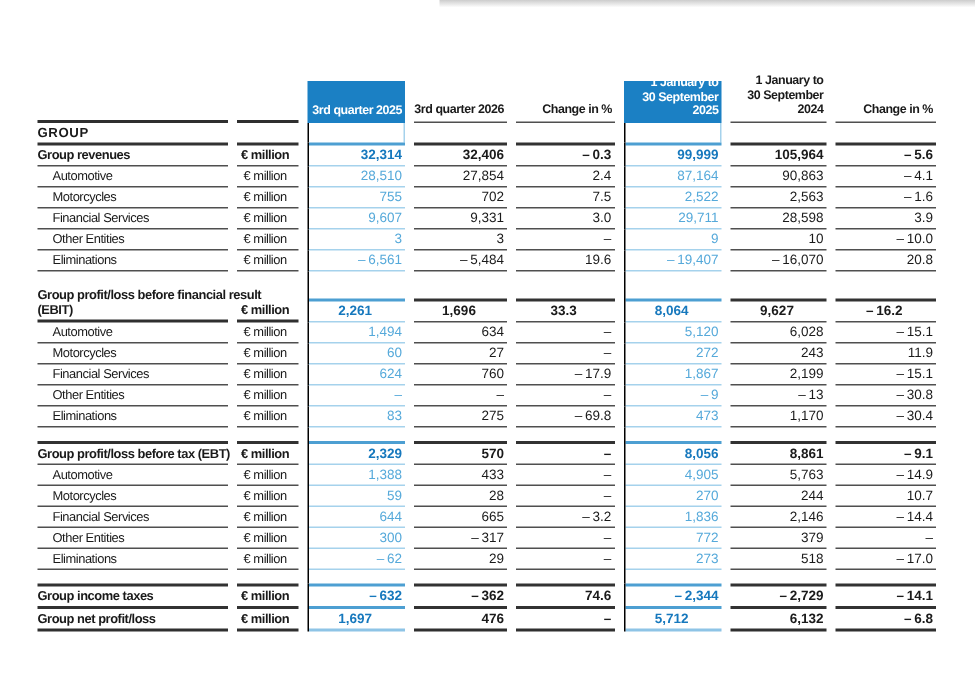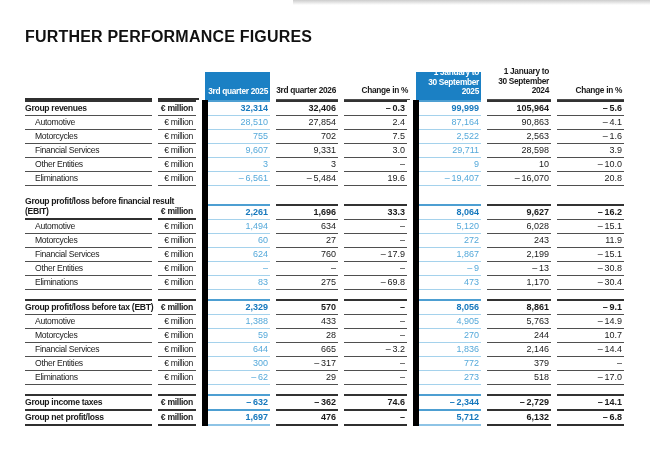--- a/index.html
+++ b/index.html
@@ -37,66 +37,65 @@
   
   .ln { margin-right:6px; }
   .num .ln {
     text-align:right; font-size:9px; line-height:10px; padding:1.5px 2px 1.5px 0;
   }
   .lbl .ln {
     text-align:left; font-size:8.6px; letter-spacing:-0.3px; line-height:10px;
     padding:1.5px 0 1.5px 0; white-space:nowrap;
   }
   .unit .ln {
-    text-align:right; font-size:8.6px; letter-spacing:-0.3px; line-height:10px;
+    text-align:center; font-size:8.6px; letter-spacing:-0.3px; line-height:10px;
     padding:1.5px 3px 1.5px 0;
   }
   .lbl .ln span { display:block; }
   
-  tbody td.bc { border-left:6px solid #000000;margin-left:20px; }
+  tbody td.bc { border-left:1px solid #000000;margin-left:20px; }
   
   .r-sub .ln { border-bottom:1px solid #4f4f4f; }
   .r-sub td.bc .ln { border-bottom-color:#a5d2ec; }
   .r-sub .lbl .ln { padding-left:10px; }
   
   .r-section .ln { border-top:2px solid #323232; border-bottom:1px solid #4f4f4f; }
   .r-section td.bc .ln { border-top-color:#4d9fd2; border-bottom-color:#a5d2ec; }
   .r-section { font-weight:700; }
   
   .r-section2 { font-weight:700; }
   .r-section2 td { vertical-align:bottom; }
-  .r-section2 .num .ln { border-top:2px solid #323232; border-bottom:1px solid #4f4f4f; }
+  .r-section2 .num .ln { border-top:2px solid #323232; border-bottom:1px solid #4f4f4f;text-align:center; }
   .r-section2 td.bc .ln { border-top-color:#4d9fd2; border-bottom-color:#a5d2ec; }
   .r-section2 .lbl .ln, .r-section2 .unit .ln { border-bottom:2px solid #2f2f2f; }
   
   .r-nobot .ln { border-bottom:none; }
   
   .r-last .ln { border-bottom:2px solid #2f2f2f; }
-  .r-last td.bc .ln { border-bottom-color:#8ec4e6; }
+  .r-last td.bc .ln { border-bottom-color:#8ec4e6;text-align:center; }
   
   .r-group td { height:13px; }
   .r-group .ln { border:none; padding:0; height:13px; box-sizing:border-box; }
   .r-group .lbl .ln {
     display:flex; align-items:flex-end; font-weight:700; font-size:8.8px;
     letter-spacing:0.4px; padding-bottom:2px;
   }
   .r-group td.bc .ln { border-right:1px solid #a5d2ec; }
   
   .r-spacer td { height:9px; }
   
   .r-sub td.bc span { color:#55a9da; }
   .r-section td.bc span, .r-section2 td.bc span { color:#1678bd; }
 </style>
 </head>
 <body>
 
 <div class="top-shadow"></div>
 
 <div class="wrap">
-  <h1>FURTHER PERFORMANCE FIGURES</h1>
 
   <table>
     <colgroup>
       <col style="width:133px">
         <col style="width:47px">
       <col style="width:71px">
         <col style="width:68px">
         <col style="width:72px">
       <col style="width:71px">
         <col style="width:70px">
@@ -138,20 +137,48 @@
           </div>
         </th>
         <th>
           <div class="hln">
               <span>Change in %</span>
             </div>
         </th>
       </tr>
     </thead>
     <tbody id="tbody">
+        <tr class="r-group">
+          <td class="lbl">
+            <div class="ln">
+              <span>GROUP</span>
+            </div>
+          </td>
+          <td class="unit">
+            <div class="ln"></div>
+          </td>
+          <td class="num bc">
+            <div class="ln"></div>
+          </td>
+          <td class="num">
+            <div class="ln"></div>
+          </td>
+          <td class="num">
+            <div class="ln"></div>
+          </td>
+          <td class="num bc">
+            <div class="ln"></div>
+          </td>
+          <td class="num">
+            <div class="ln"></div>
+          </td>
+          <td class="num">
+            <div class="ln"></div>
+          </td>
+        </tr>
         <tr class="r-section">
           <td class="lbl">
             <div class="ln">
               <span>Group revenues</span>
             </div>
           </td>
           <td class="unit">
             <div class="ln"><span>€ million</span></div>
           </td>
           <td class="num bc">

